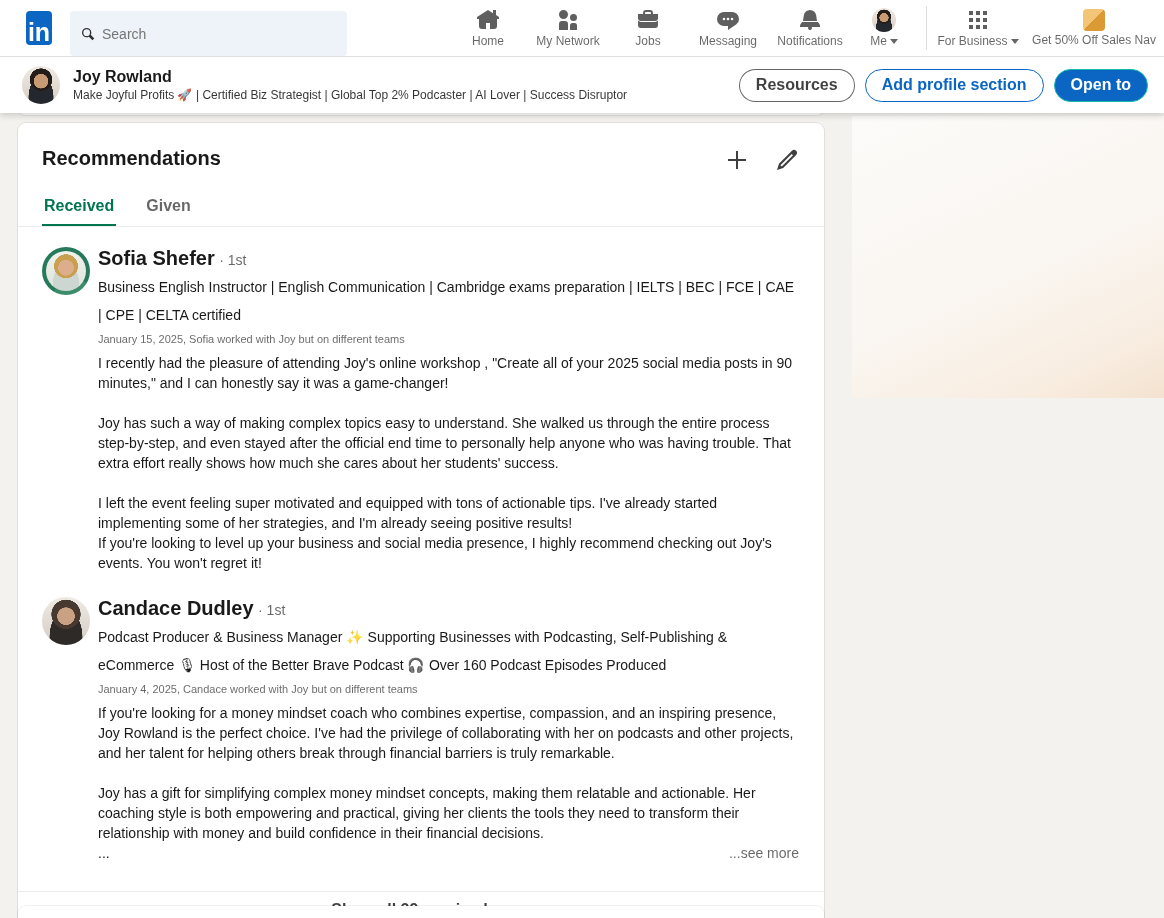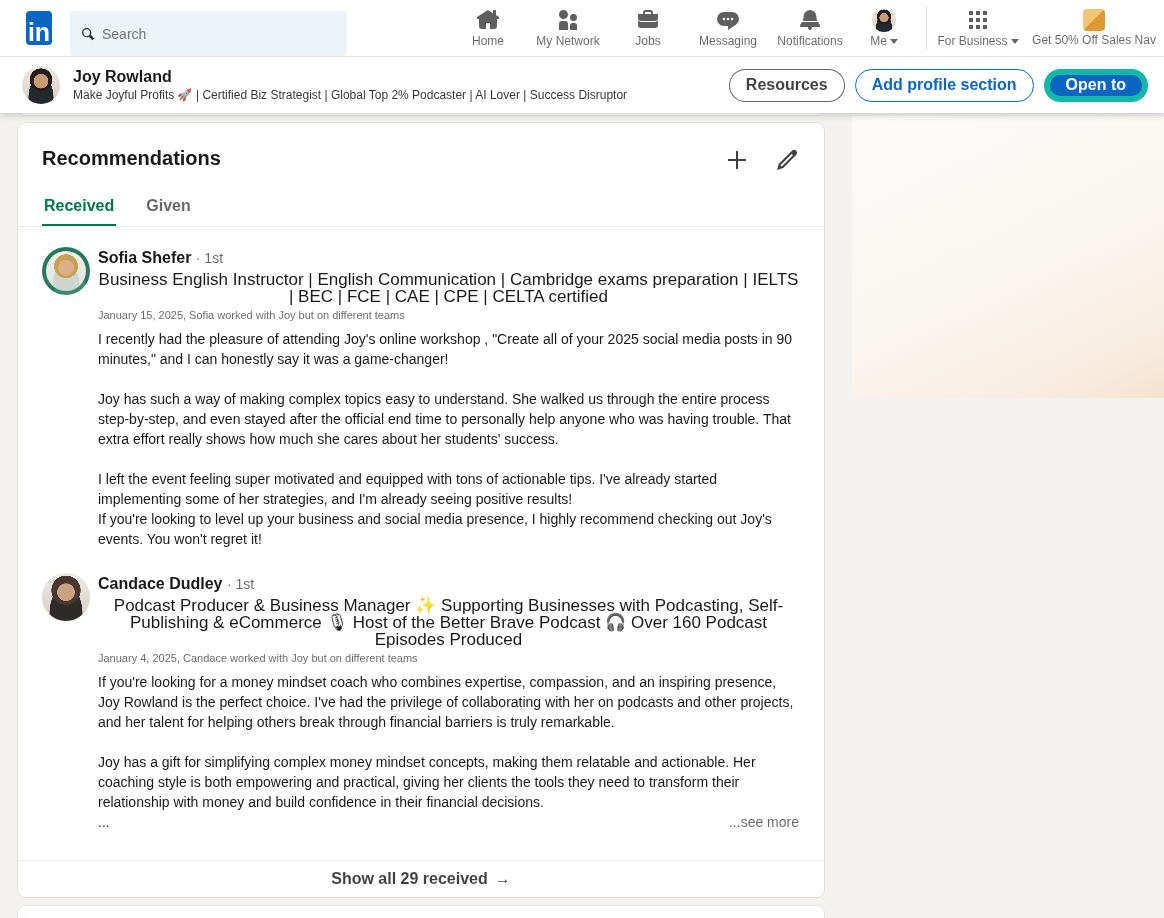--- a/index.html
+++ b/index.html
@@ -42,21 +42,21 @@
     overflow:hidden; cursor:pointer; }
   .pb-text { margin-left:13px; }
   .pb-name { font-size:16px; font-weight:bold; color:rgba(0,0,0,.9); line-height:20px; }
   .pb-headline { font-size:12px; color:rgba(0,0,0,.8); line-height:16px; }
   .pb-buttons { margin-left:auto; margin-right:16px; display:flex; gap:10px; align-items:flex-end; }
   .pill { height:33px; border-radius:17px; padding:0 16px; font-size:16px;
     font-weight:bold; background:#fff; cursor:pointer; font-family:inherit;
     white-space:nowrap; }
   .pill.gray { border:1px solid rgba(0,0,0,.6); color:rgba(0,0,0,.75); }
   .pill.blue-outline { border:1px solid #0a66c2; color:#0a66c2; }
-  .pill.blue-fill { border:6px solid #14b8a6; background:#0a66c2; color:#fff; }
+  .pill.blue-fill { border:1px solid #14b8a6; background:#0a66c2; color:#fff; }
 
   
   .maincol { position:absolute; left:18px; top:108px; width:806px; }
   .prev-card-sliver { height:7px; background:#fff; border-radius:0 0 8px 8px;
     box-shadow:0 0 0 1px rgba(0,0,0,.06); }
   .card { margin-top:8px; background:#fff; border-radius:8px;
     box-shadow:0 0 0 1px rgba(0,0,0,.08); overflow:hidden; }
   .card-header { padding:22px 24px 0; display:flex; justify-content:space-between;
     align-items:flex-start; }
   .card-title { font-size:20px; font-weight:bold; color:rgba(0,0,0,.9); line-height:26px; }
@@ -74,23 +74,23 @@
   .rec-list { padding:20px 25px 14px 24px; }
   .rec-item { display:flex; gap:8px; }
   .rec-item + .rec-item { margin-top:24px; }
   .rec-avatar-wrap { flex:0 0 48px; width:48px; height:48px; border-radius:50%;
     cursor:pointer; }
   .rec-avatar { width:48px; height:48px; border-radius:50%; overflow:hidden; }
   .rec-avatar-wrap.otw { padding:4px; background:conic-gradient(from 210deg,#26795a 0 75%,#3c8b6b 75% 100%); }
   .rec-avatar-wrap.otw .rec-avatar { width:40px; height:40px; }
   .rec-content { flex:1; min-width:0; }
   .rec-nameline { line-height:22px; cursor:pointer; }
-  .rec-name { font-size:16px; font-weight:bold; color:rgba(0,0,0,.9); }
+  .rec-name { font-size:20px; font-weight:bold; color:rgba(0,0,0,.9); }
   .rec-degree { font-size:14px; color:rgba(0,0,0,.6); }
-  .rec-headline { font-size:17px; line-height:17px; color:rgba(0,0,0,.9); margin-top:2px;text-align:center; }
+  .rec-headline { font-size:14px; line-height:28px; color:rgba(0,0,0,.9); margin-top:2px; }
   .rec-meta { font-size:11px; line-height:20px; color:rgba(0,0,0,.6); }
   .rec-body { margin-top:4px; }
   .rec-para { font-size:14px; line-height:20px; color:rgba(0,0,0,.9);
     white-space:pre-line; }
   .rec-para + .rec-para { margin-top:20px; }
   .see-more-row { display:flex; justify-content:space-between; align-items:flex-end;
     font-size:14px; line-height:20px; margin-top:0; }
   .ellipsis { color:rgba(0,0,0,.9); }
   .see-more { color:rgba(0,0,0,.6); cursor:pointer; }
 

